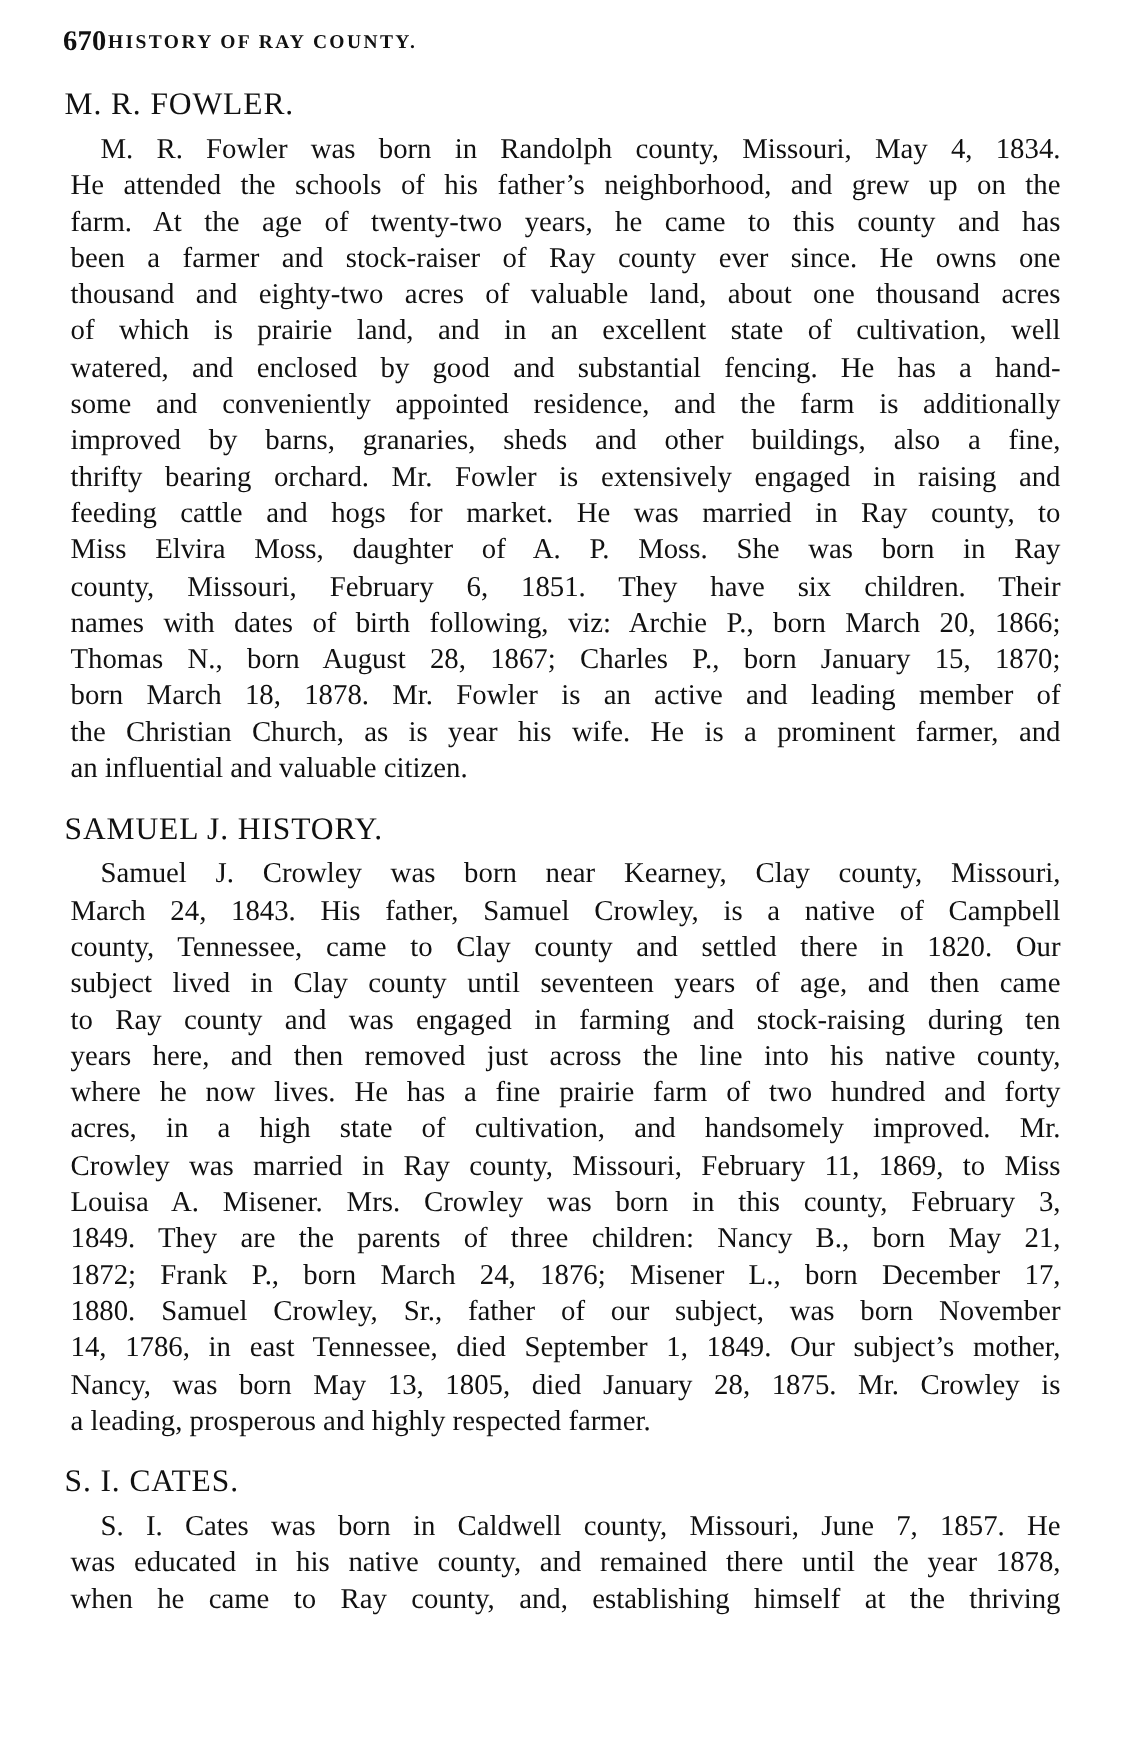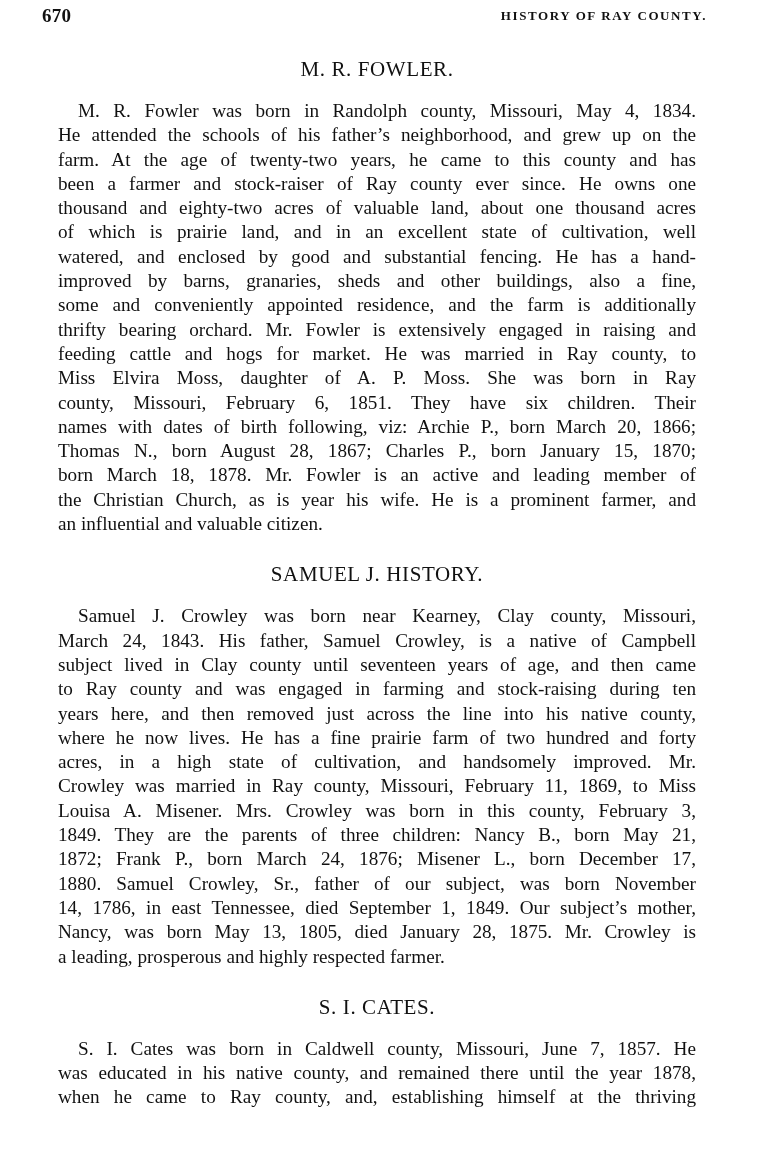--- a/index.html
+++ b/index.html
@@ -3,38 +3,38 @@
 <meta charset="utf-8">
 <style>
   html, body { margin: 0; padding: 0; background: #ffffff; }
   body {
     width: 759px; height: 1176px; overflow: hidden;
     font-family: "Liberation Serif", "DejaVu Serif", serif;
     color: #111111;
   }
   .page { position: relative; width: 759px; height: 1176px; }
   .running-head {
-    position: absolute; left: 42px; right: 52px; top: 5px; height: 26px;
+    position: absolute; left: 42px; right: 52px; top: 17px; height: 26px;
   }
   .page-num {
     position: absolute; left: 0; top: 0;
     font-size: 19px; font-weight: bold; letter-spacing: 0.2px;
   }
   .running-title {
-    position: absolute; left: 0; right: 0; top: 3px; text-align: right;
+    position: absolute; left: 0; right: 0; top: 3px; text-align: left;
     font-size: 13px; font-weight: bold; letter-spacing: 1.6px;
     padding-left: 30px;
   }
   .content { position: absolute; left: 43px; width: 668px; top: 54px; }
   .entry-title {
-    text-align: center; font-size: 21px; letter-spacing: 0.6px;
+    text-align: left; font-size: 21px; letter-spacing: 0.6px;
     margin: 0; line-height: 30px; font-weight: normal;
   }
   .para {
-    margin: 15px; font-size: 19.2px; line-height: 24.3px;
+    margin: 4px; font-size: 19.2px; line-height: 24.3px;
     text-align: justify; text-align-last: left;
   }
   .para .line { display: block; text-align: justify; text-align-last: justify; white-space: nowrap; }
   .para .line.last { text-align-last: left; }
   .para .line.indent { padding-left: 20px; }
   .gap-title { height: 8px; }
 </style>
 </head>
 <body>
 
@@ -49,40 +49,41 @@
     <section>
       <h2 class="entry-title">M. R. FOWLER.</h2>
       <p class="para">
           <span class="line indent">M. R. Fowler was born in Randolph county, Missouri, May 4, 1834.</span>
           <span class="line">He attended the schools of his father’s neighborhood, and grew up on the</span>
           <span class="line">farm.  At the age of twenty-two years, he came to this county and has</span>
           <span class="line">been a farmer and stock-raiser of Ray county ever since.  He owns one</span>
           <span class="line">thousand and eighty-two acres of valuable land, about one thousand acres</span>
           <span class="line">of which is prairie land, and in an excellent state of cultivation, well</span>
           <span class="line">watered, and enclosed by good and substantial fencing.  He has a hand-</span>
+          <span class="line">some and conveniently appointed residence, and the farm is additionally</span>
           <span class="line">improved by barns, granaries, sheds and other buildings, also a fine,</span>
-          <span class="line">some and conveniently appointed residence, and the farm is additionally</span>
           <span class="line">thrifty bearing orchard.  Mr. Fowler is extensively engaged in raising and</span>
           <span class="line">feeding cattle and hogs for market.  He was married in Ray county, to</span>
           <span class="line">Miss Elvira Moss, daughter of A. P. Moss.  She was born in Ray</span>
           <span class="line">county, Missouri, February 6, 1851.  They have six children.  Their</span>
           <span class="line">names with dates of birth following, viz:  Archie P., born March 20, 1866;</span>
           <span class="line">Thomas N., born August 28, 1867; Charles P., born January 15, 1870;</span>
           <span class="line">born March 18, 1878.  Mr. Fowler is an active and leading member of</span>
           <span class="line">the Christian Church, as is year his wife.  He is a prominent farmer, and</span>
           <span class="line last">an influential and valuable citizen.</span>
         </p>
     </section>
     <div class="gap-title"></div>
 
     <section>
       <h2 class="entry-title">SAMUEL J. HISTORY.</h2>
       <p class="para">
           <span class="line indent">Samuel J. Crowley was born near Kearney, Clay county, Missouri,</span>
           <span class="line">March 24, 1843.  His father, Samuel Crowley, is a native of Campbell</span>
+          <span class="line">county, Tennessee, came to Clay county and settled there in 1820.  Our</span>
           <span class="line">subject lived in Clay county until seventeen years of age, and then came</span>
           <span class="line">to Ray county and was engaged in farming and stock-raising during ten</span>
           <span class="line">years here, and then removed just across the line into his native county,</span>
           <span class="line">where he now lives.  He has a fine prairie farm of two hundred and forty</span>
           <span class="line">acres, in a high state of cultivation, and handsomely improved.  Mr.</span>
           <span class="line">Crowley was married in Ray county, Missouri, February 11, 1869, to Miss</span>
           <span class="line">Louisa A. Misener.  Mrs. Crowley was born in this county, February 3,</span>
           <span class="line">1849.  They are the parents of three children:  Nancy B., born May 21,</span>
           <span class="line">1872; Frank P., born March 24, 1876; Misener L., born December 17,</span>
           <span class="line">1880.  Samuel Crowley, Sr., father of our subject, was born November</span>

